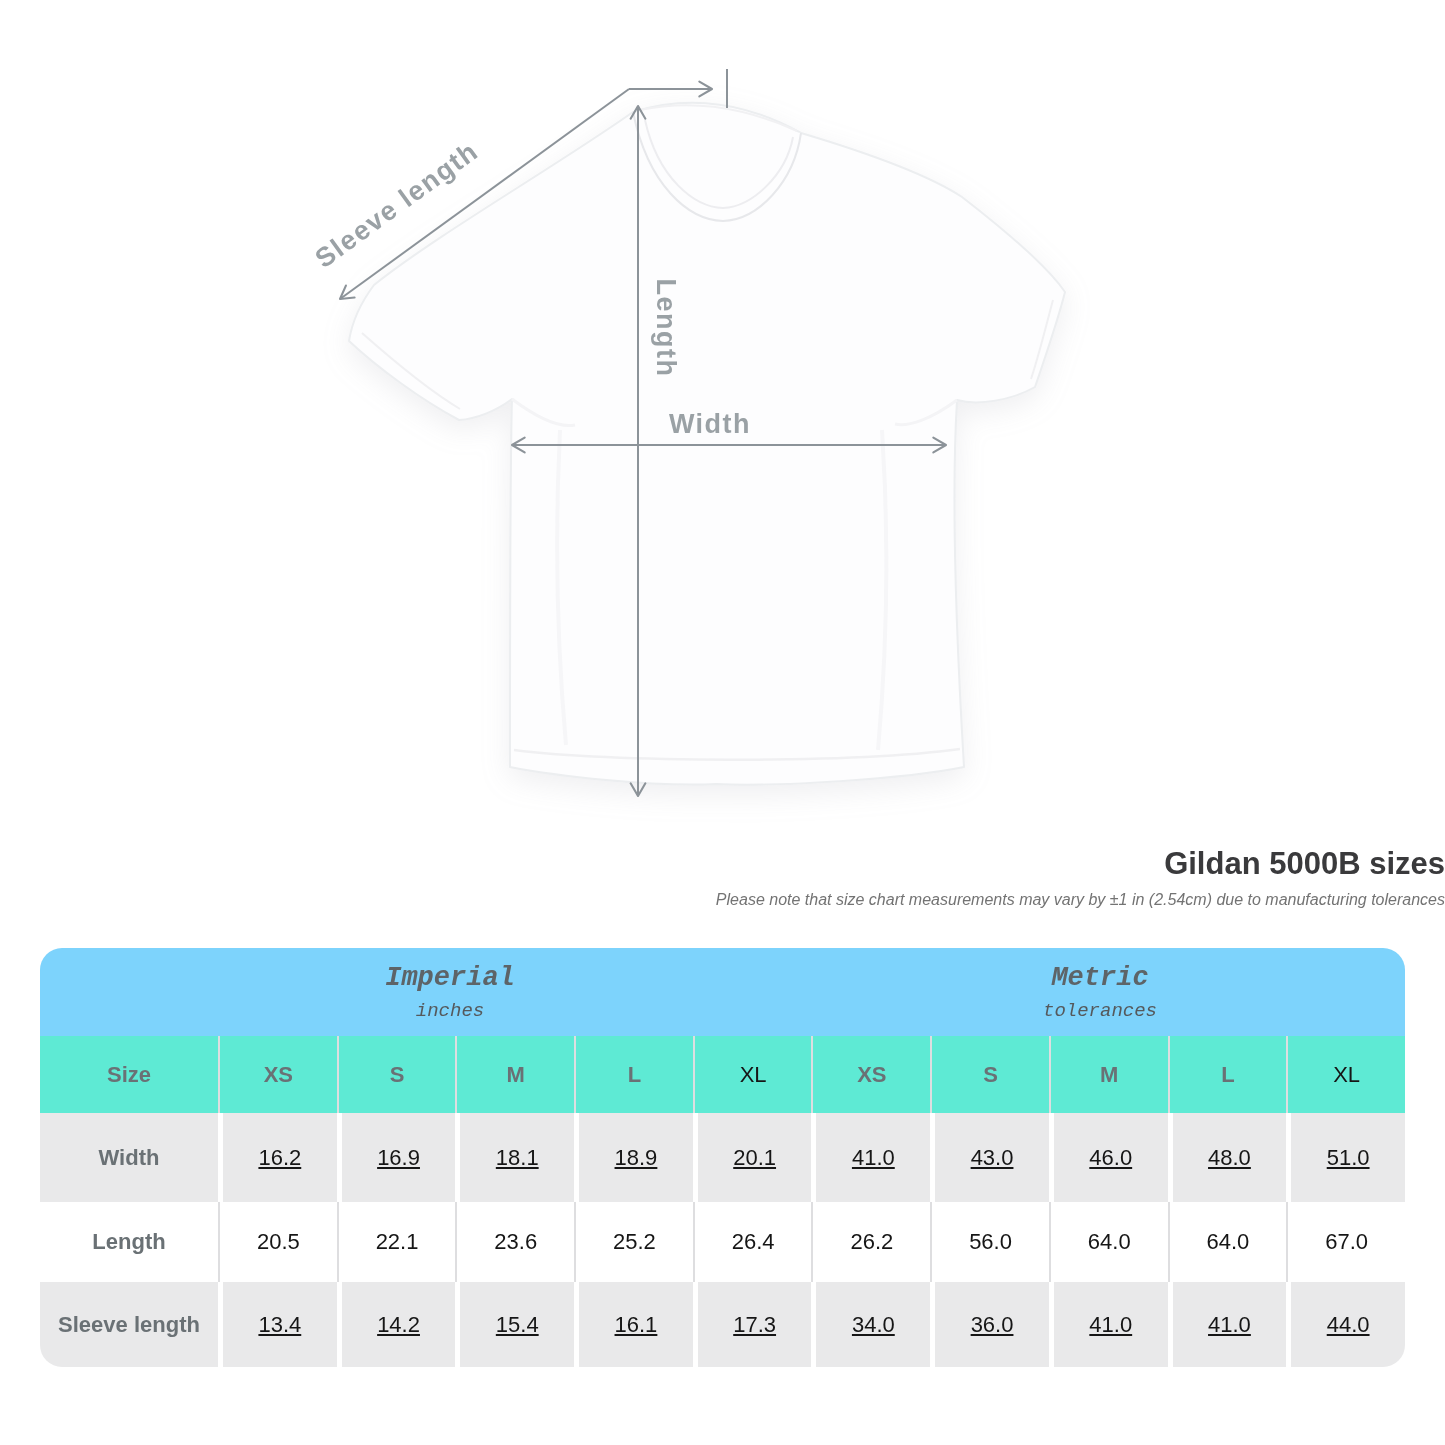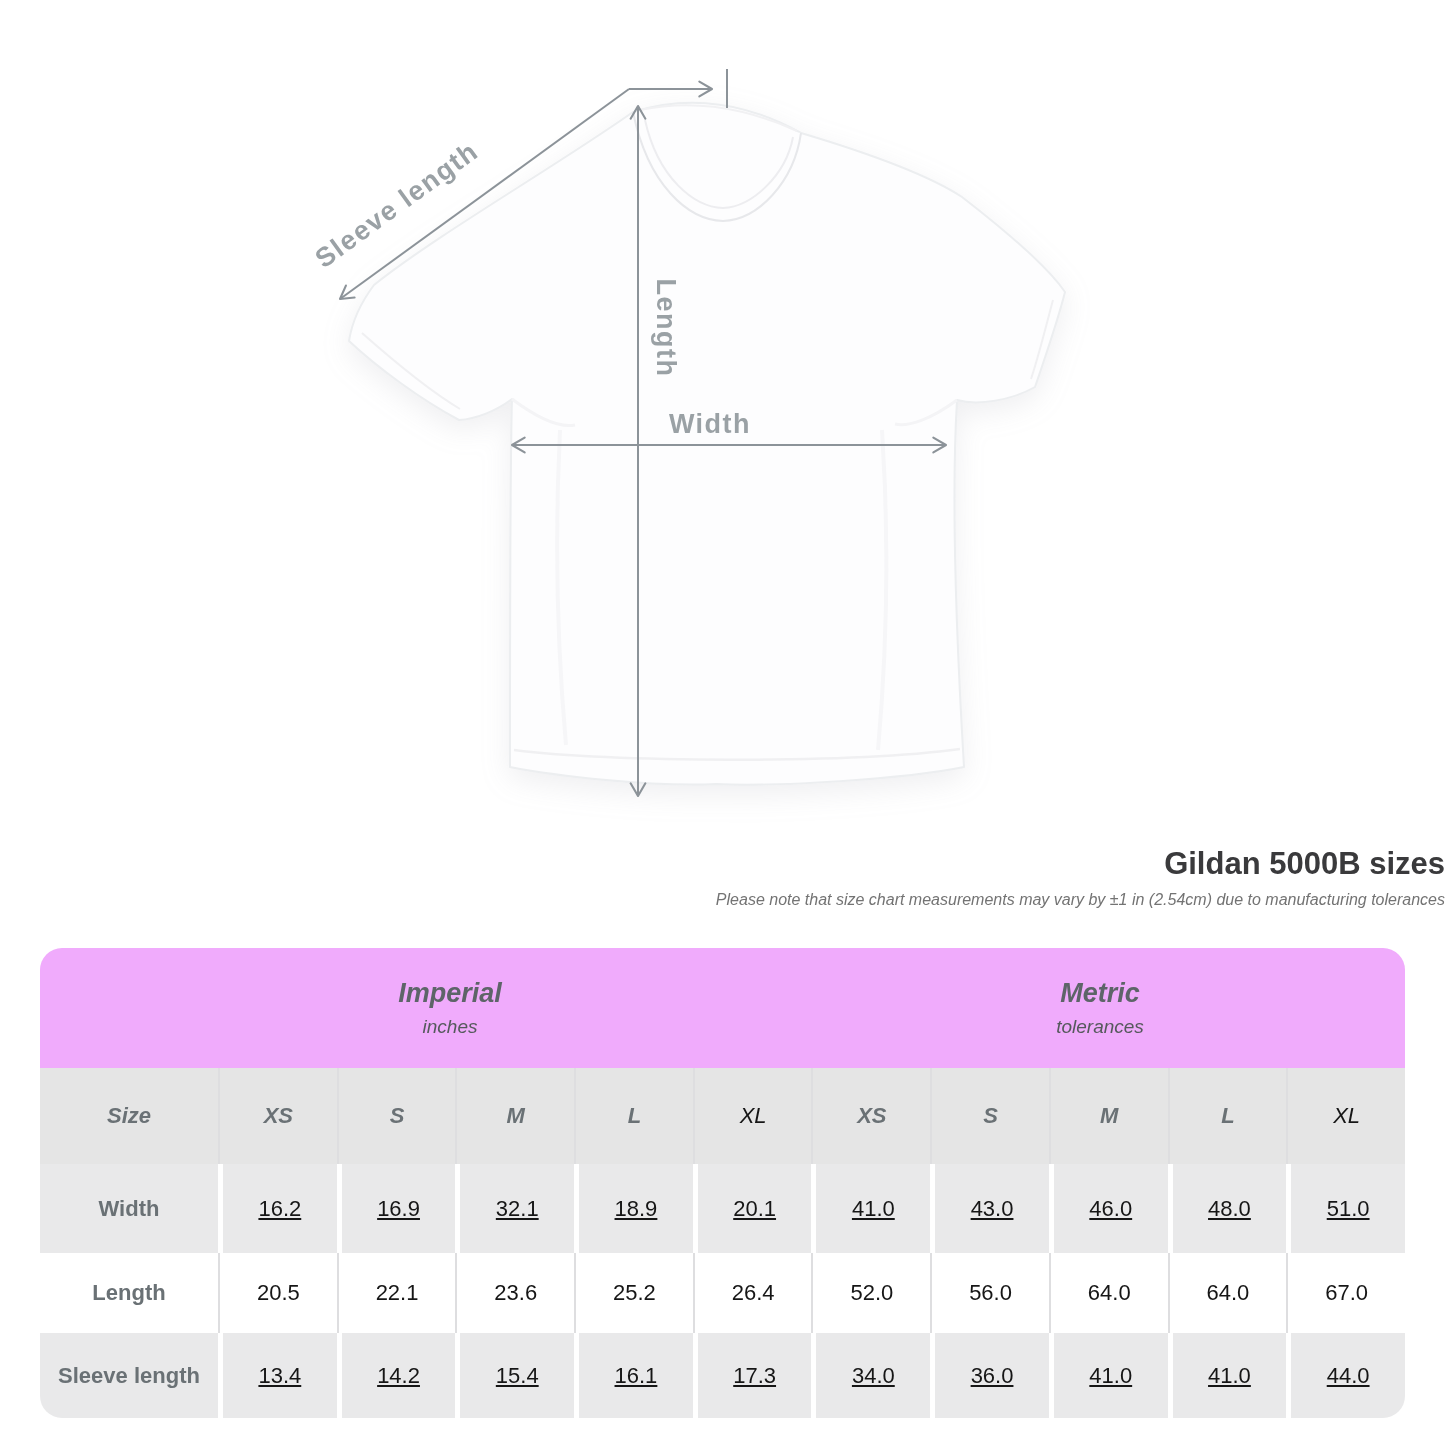--- a/index.html
+++ b/index.html
@@ -9,29 +9,29 @@
   }
   
   .diagram-svg{position:absolute;top:0;left:0;}
   .meas-label{font-family:"Liberation Sans",sans-serif;font-weight:bold;font-size:27px;fill:#9aa1a5;letter-spacing:1.5px;}
   
   .title-block{position:absolute;top:846px;left:0;width:100%;text-align:right;}
   .chart-title{margin:0;font-size:31px;font-weight:bold;color:#3a3a3c;}
   .chart-subtitle{margin:9px 0 0 12px;font-size:16px;font-style:italic;color:#737373;}
   
   .size-table{position:absolute;left:40px;top:948px;width:1365px;}
-  .unit-header{position:relative;height:120px;background:#f0abfc;border-radius:22px 22px 0 0;}
+  .unit-header{position:relative;height:88px;background:#7dd3fc;border-radius:22px 22px 0 0;font-family:Liberation Mono, monospace;}
   .unit-group{position:absolute;top:50%;text-align:center;transform:translate(-50%,-50%);}
   .unit-group.imperial{left:410px;}
   .unit-group.metric{left:1060px;}
   .unit-name{font-size:27px;font-weight:bold;font-style:italic;color:#5d6468;}
   .unit-sub{margin-top:7px;font-size:19px;font-style:italic;color:#55595c;}
   .trow{display:grid;grid-template-columns:178px repeat(10,1fr);}
   .trow .cell{display:flex;align-items:center;justify-content:center;box-sizing:border-box;}
-  .row-sizes{height:96px;background:#e5e5e5;font-style:italic;}
+  .row-sizes{height:77px;background:#5eead4;}
   .row-white{height:80px;background:#ffffff;}
   .row-sizes .cell + .cell, .row-white .cell + .cell{border-left:2px solid #dedee0;}
   .row-stripe{height:89px;background:#ffffff;}
   .row-sleeve{height:85px;background:#ffffff;}
   .row-stripe .cell, .row-sleeve .cell{background:#e9e9ea;}
   .row-stripe .cell + .cell, .row-sleeve .cell + .cell{border-left:5px solid #ffffff;text-decoration:underline;}
   .row-sleeve .cell:first-child{border-radius:0 0 0 22px;}
   .row-sleeve .cell:last-child{border-radius:0 0 22px 0;}
   .lbl{font-size:22px;font-weight:bold;color:#6a7175;}
   .val{font-size:22px;color:#161616;}
@@ -120,38 +120,38 @@
       <div class="cell lbl">S</div>
       <div class="cell lbl">M</div>
       <div class="cell lbl">L</div>
       <div class="cell val-dark">XL</div>
     </div>
 
     <div class="trow row-stripe">
       <div class="cell lbl">Width</div>
       <div class="cell val">16.2</div>
       <div class="cell val">16.9</div>
-      <div class="cell val">32.1</div>
+      <div class="cell val">18.1</div>
       <div class="cell val">18.9</div>
       <div class="cell val">20.1</div>
       <div class="cell val">41.0</div>
       <div class="cell val">43.0</div>
       <div class="cell val">46.0</div>
       <div class="cell val">48.0</div>
       <div class="cell val">51.0</div>
     </div>
 
     <div class="trow row-white">
       <div class="cell lbl">Length</div>
       <div class="cell val">20.5</div>
       <div class="cell val">22.1</div>
       <div class="cell val">23.6</div>
       <div class="cell val">25.2</div>
       <div class="cell val">26.4</div>
-      <div class="cell val">52.0</div>
+      <div class="cell val">26.2</div>
       <div class="cell val">56.0</div>
       <div class="cell val">64.0</div>
       <div class="cell val">64.0</div>
       <div class="cell val">67.0</div>
     </div>
 
     <div class="trow row-sleeve">
       <div class="cell lbl">Sleeve length</div>
       <div class="cell val">13.4</div>
       <div class="cell val">14.2</div>

